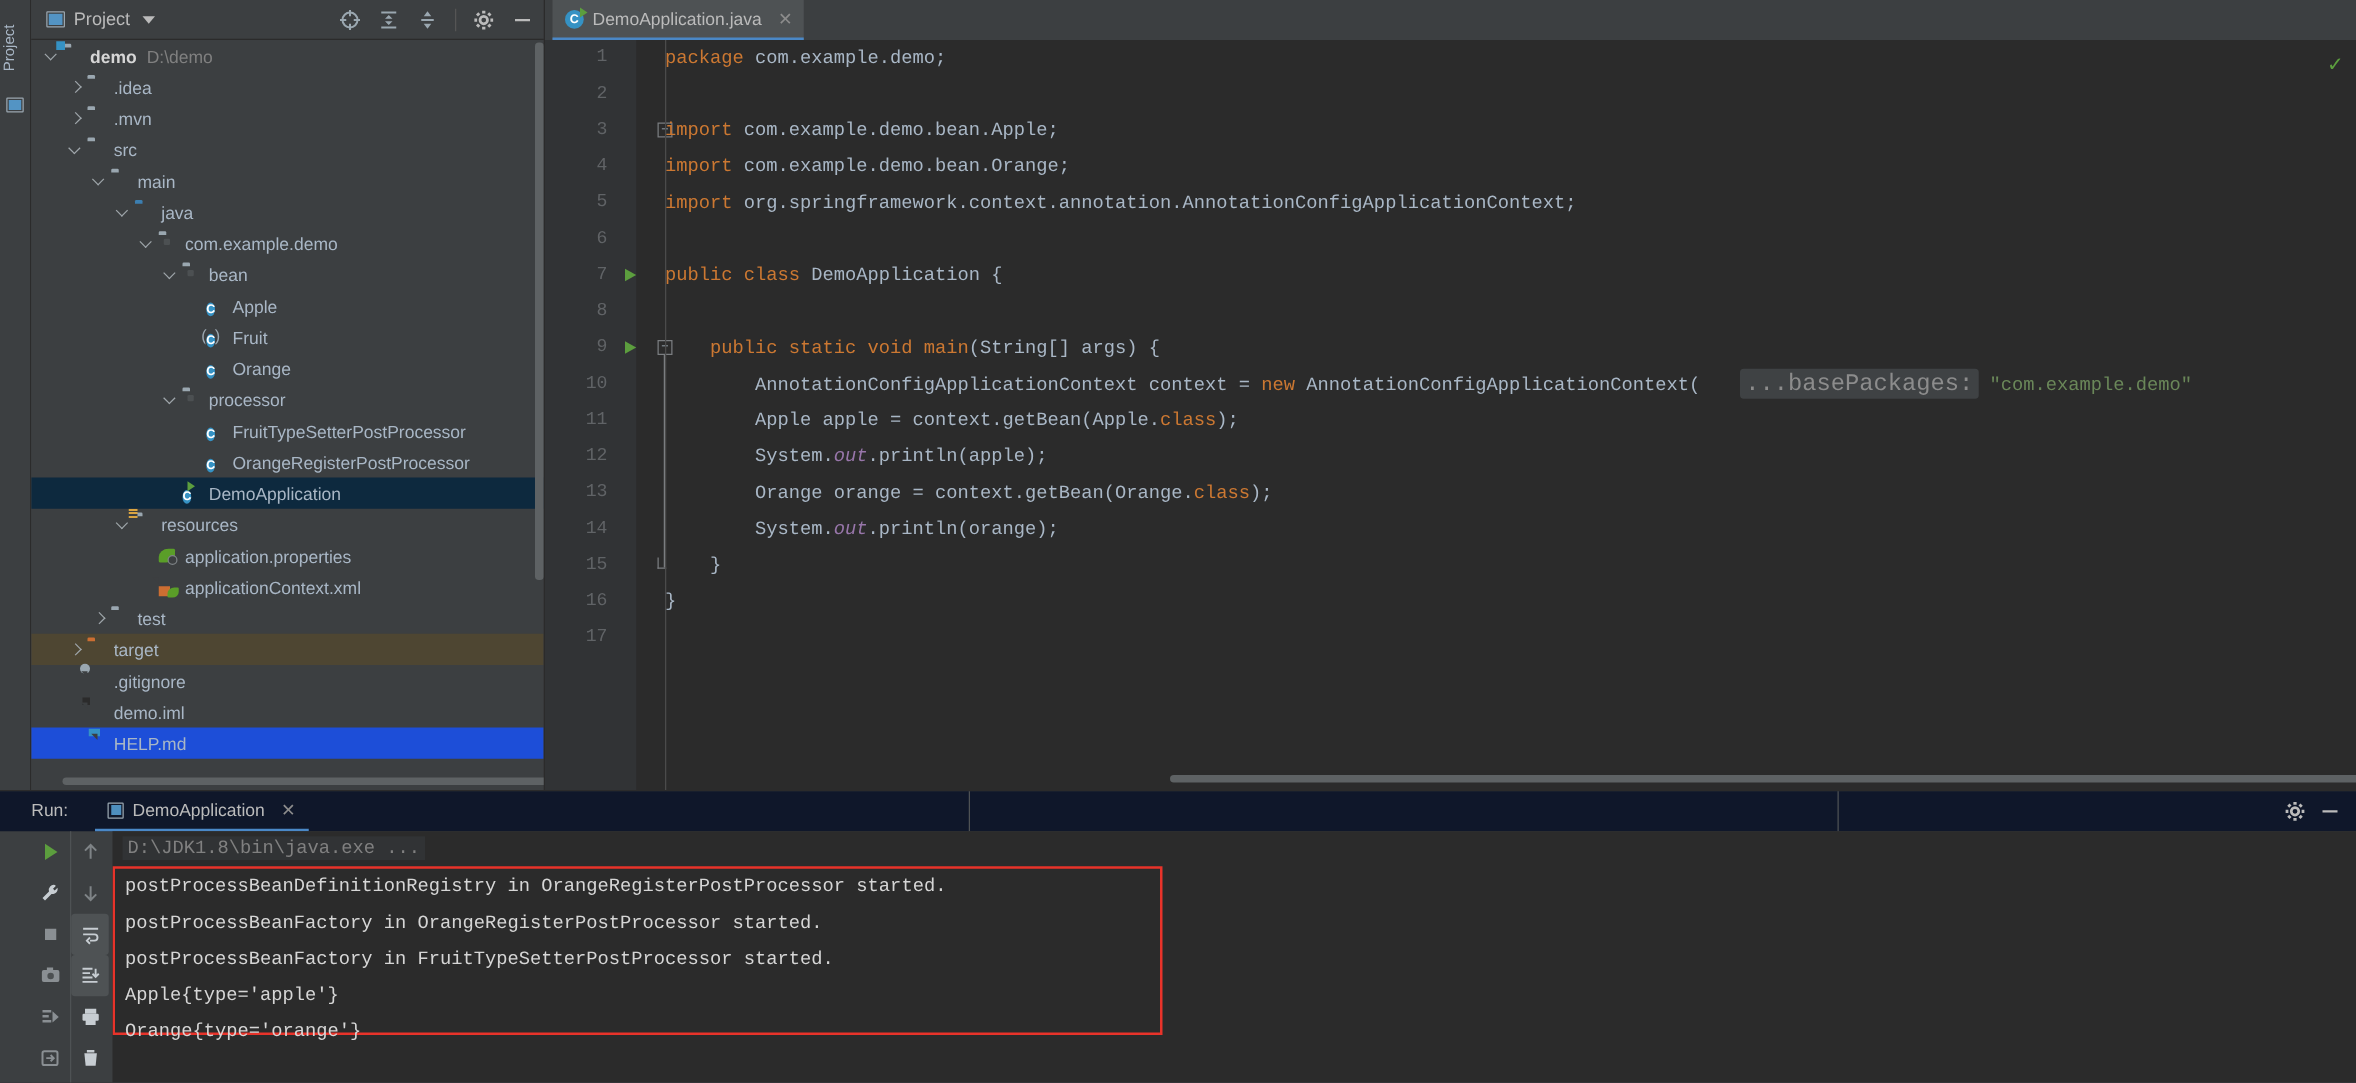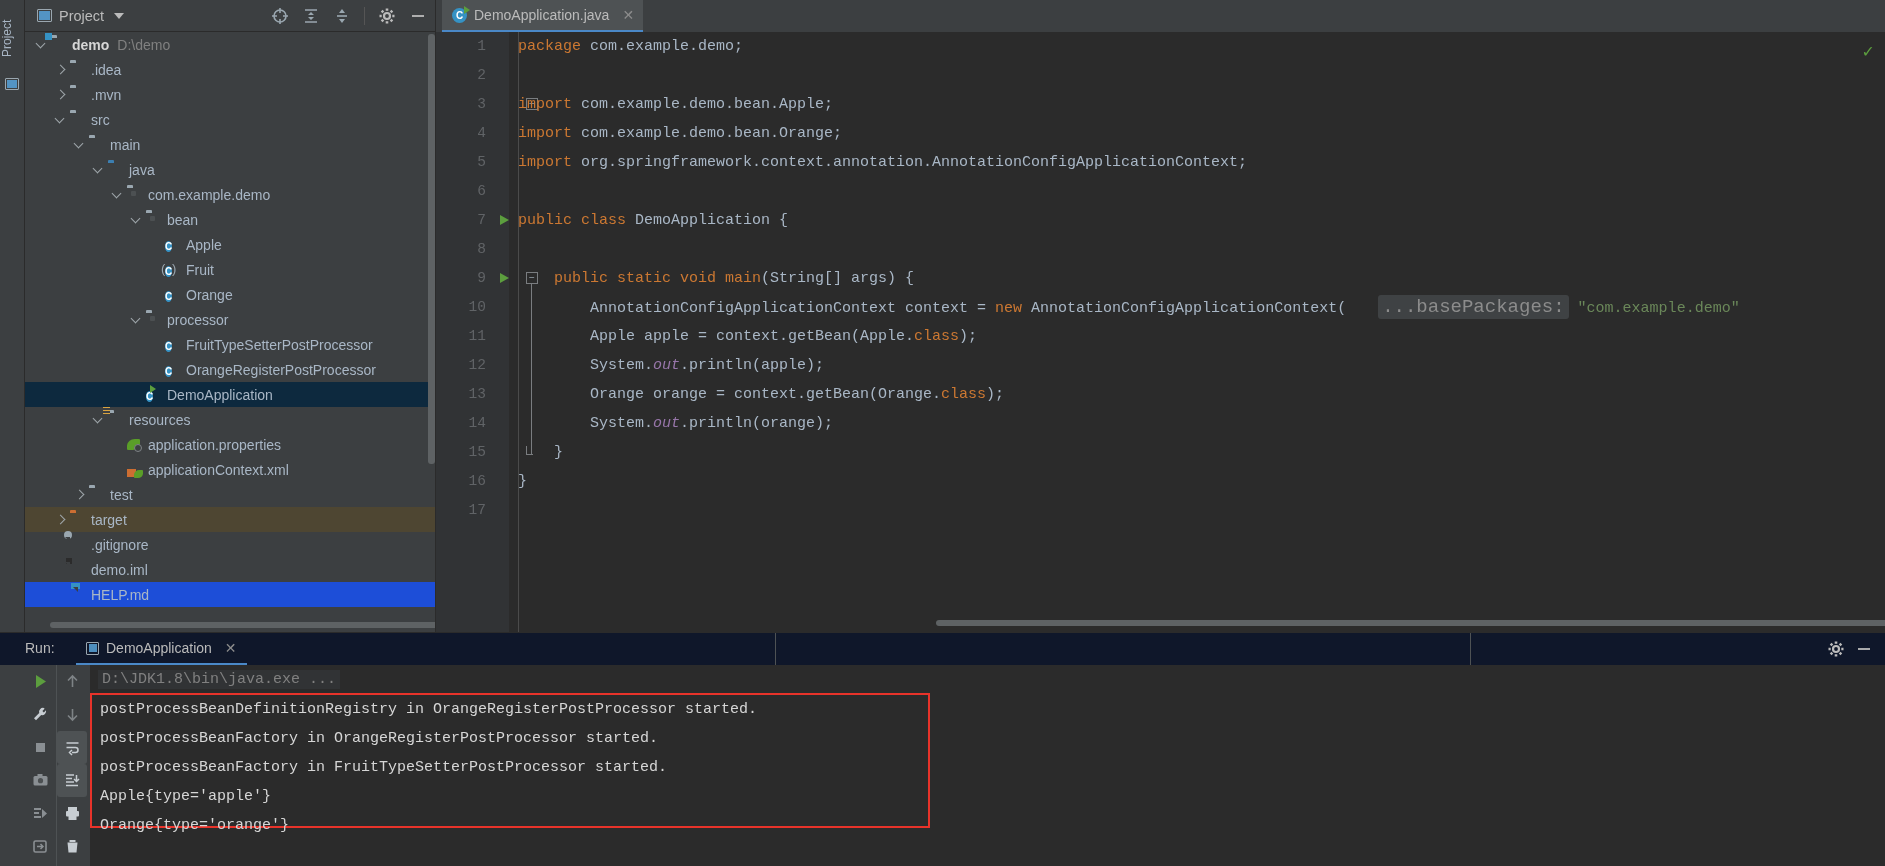--- a/index.html
+++ b/index.html
@@ -180,21 +180,21 @@
     text-align:center; cursor:pointer;
   }
   .fold.end {
     border:none; border-left:1px solid #7A7D80; border-bottom:1px solid #7A7D80;
     width:7px; height:9px;
   }
   .fold-line {
     position:absolute; left:39px; width:1px; background:#7A7D80;
   }
   .code {
-    position:absolute; left:82px; top:0; right:0; height:100%;
+    position:absolute; left:96px; top:0; right:0; height:100%;
     font-family:"Liberation Mono", monospace; font-size:15px; color:#A9B7C6;
     white-space:pre;
   }
   .cline { height:29px; line-height:29px; }
   .kw { color:#CC7832; }
   .str { color:#6A8759; }
   .static-f { color:#9876AA; font-style:italic; }
   .hint {
     background:#3F4244; color:#8C8C8C; font-size:19px;
     padding:1px 4px; border-radius:3px;margin-left:32px;

